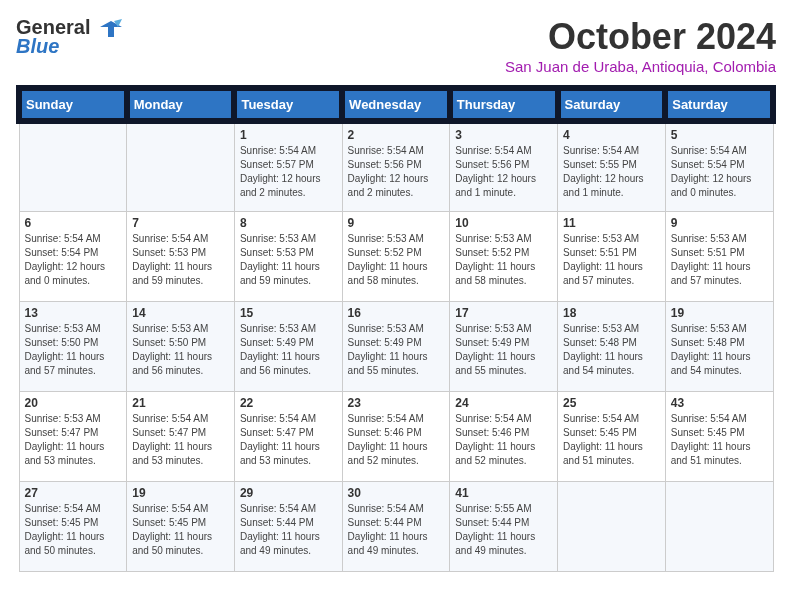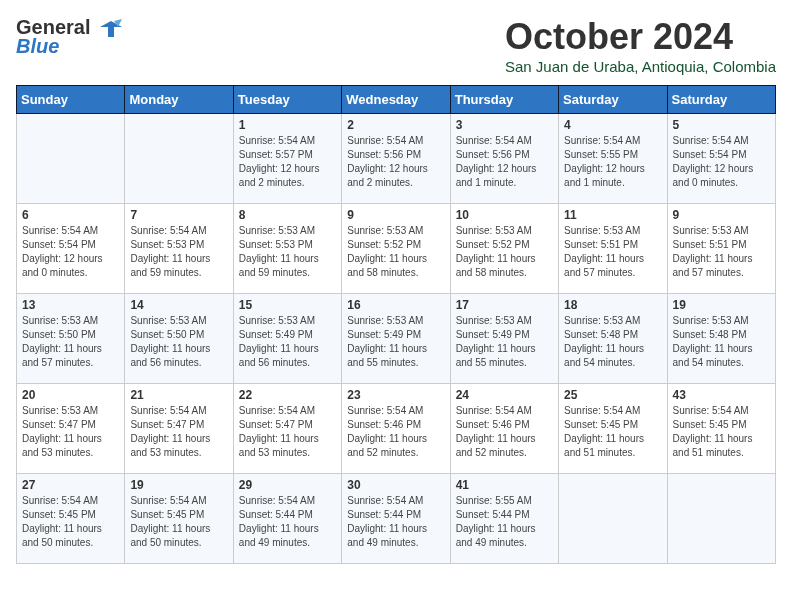--- a/index.html
+++ b/index.html
@@ -15,43 +15,44 @@
       justify-content: space-between;
       align-items: flex-start;
       margin-bottom: 10px;
     }
     .logo {
       display: flex;
       flex-direction: column;
       align-items: flex-start;
     }
     .title-area {
+      text-align: right;
     }
     .month-title {
       font-size: 36px;
       font-weight: bold;
       color: #333;
     }
     .location-subtitle {
       font-size: 15px;
-      color: #14532d;
+      color: #a21caf;
     }
     table {
       width: 100%;
       border-collapse: collapse;
       table-layout: fixed;
     }
     thead tr th {
       background-color: #2e75c4;
       color: #fff;
       font-size: 13px;
       font-weight: bold;
       padding: 6px 4px;
       text-align: left;
-      border: 1px solid #0f172a;
+      border: 6px solid #0f172a;
     }
     tbody tr td {
       vertical-align: top;
       border: 1px solid #ccc;
       padding: 4px 5px;
       font-size: 10.5px;
       color: #333;
       height: 90px;
       background: #fff;
     }

